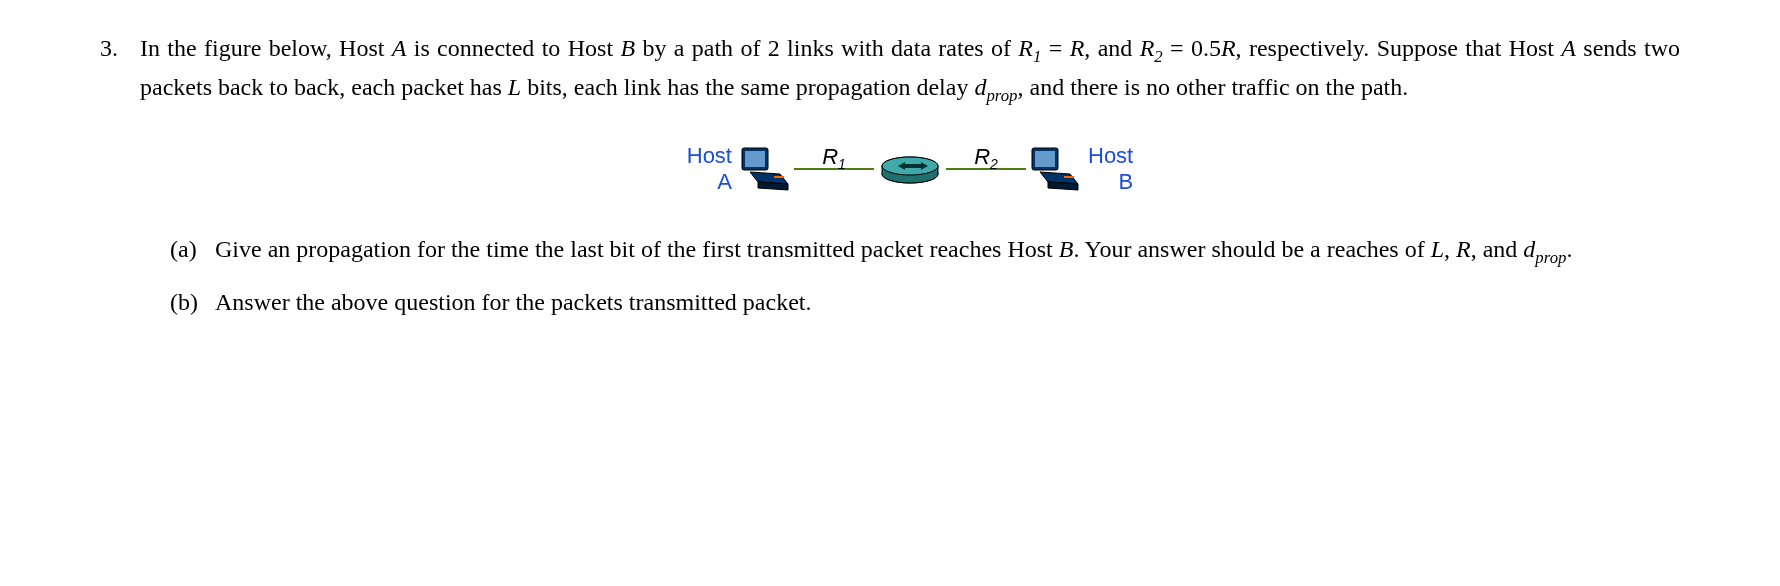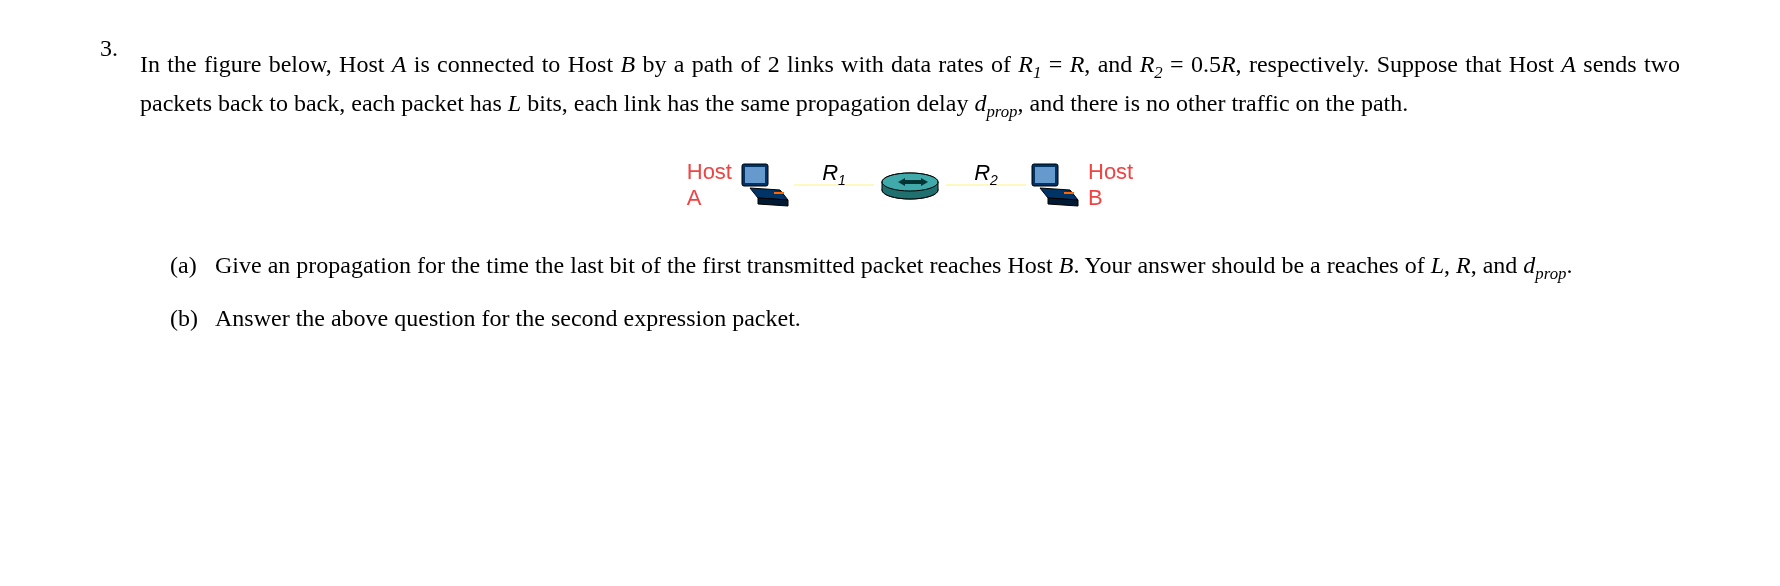--- a/index.html
+++ b/index.html
@@ -20,58 +20,57 @@
       display: flex;
       align-items: flex-start;
     }
     .question-number {
       min-width: 40px;
       flex-shrink: 0;
     }
     .question-content {
       flex: 1;
       text-align: justify;
-      margin-top: 16px;
     }
     .question-para {
       text-align: justify;
     }
     .figure-container {
       display: flex;
       justify-content: center;
       align-items: center;
       margin: 35px 0 35px 0;
     }
     .figure {
       display: flex;
       align-items: center;
       gap: 0;
     }
     .host-label {
-      color: #ef4444;
+      color: #1d4ed8;
       font-family: Arial, Helvetica, sans-serif;
       font-size: 22px;
       font-style: normal;
-      text-align: left;
+      text-align: right;
       line-height: 1.2;
       margin-right: 8px;
     }
     .host-label-b {
       margin-left: 8px;
       margin-right: 0;
     }
     .computer-icon {
       width: 50px;
       height: 50px;
       position: relative;
     }
     .link-line {
       width: 80px;
       height: 2px;
-      background: #fef9c3;
+      background: #4d7c0f;
       margin: 0 4px;
       position: relative;
     }
     .link-label {
       position: absolute;
       top: -28px;
       left: 50%;
       transform: translateX(-50%);
       font-family: Arial, Helvetica, sans-serif;
       font-style: italic;
@@ -181,17 +180,17 @@
 
     <div class="subparts">
       <div class="subpart">
         <div class="subpart-label">(a)</div>
         <div class="subpart-content">
           <span>Give an propagation for the time the last bit of the first transmitted packet reaches Host </span><span class="math-var">B</span><span>. Your answer should be a reaches of </span><span class="math-var">L</span><span>, </span><span class="math-var">R</span><span>, and </span><span class="math-var">d</span><span class="math-subprop">prop</span><span>.</span>
         </div>
       </div>
       <div class="subpart">
         <div class="subpart-label">(b)</div>
-        <div class="subpart-content">Answer the above question for the second expression packet.</div>
+        <div class="subpart-content">Answer the above question for the packets transmitted packet.</div>
       </div>
     </div>
   </div>
 </div>
 
 </body></html>

